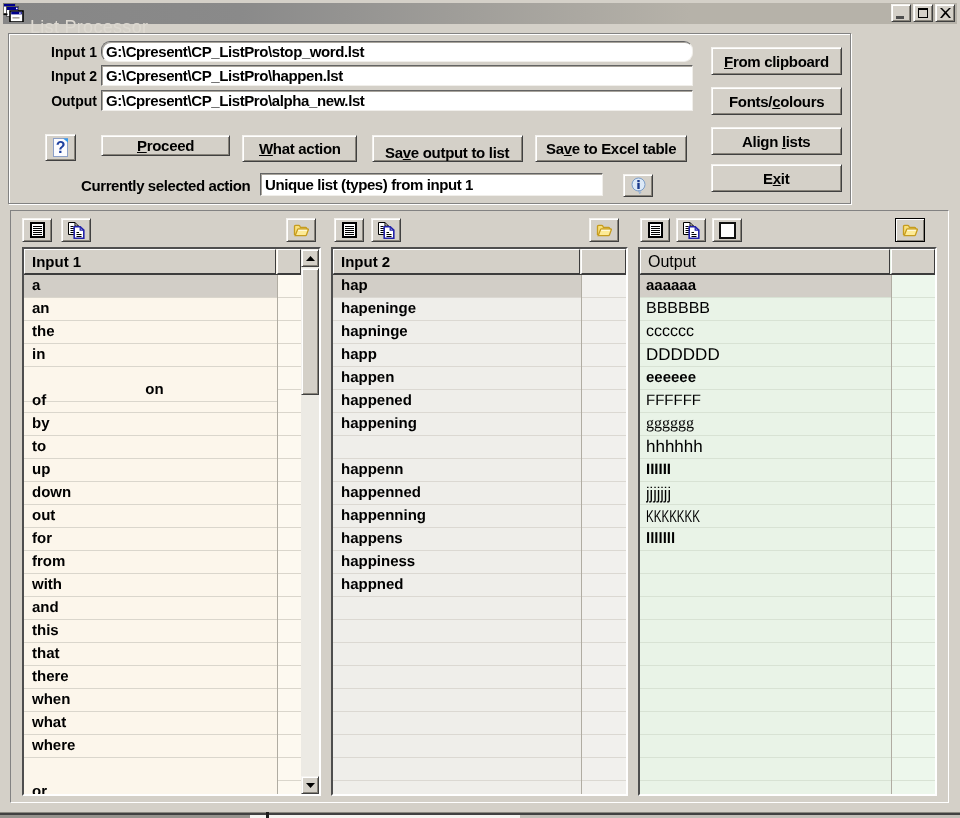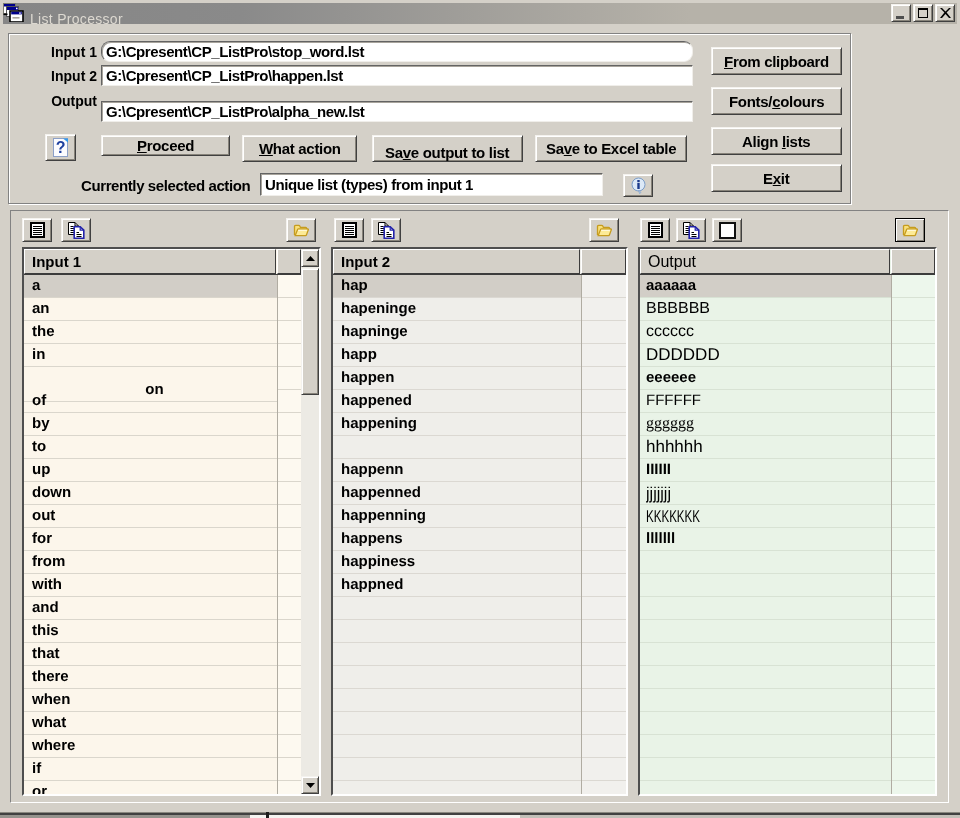--- a/index.html
+++ b/index.html
@@ -57,42 +57,42 @@
   <rect x="3.5" y="4.5" width="12" height="10" fill="#fff" stroke="#555"></rect>
   <rect x="4" y="5" width="11" height="3" fill="#00008b"></rect>
   <rect x="13" y="5.7" width="1.5" height="1.5" fill="#fff"></rect>
   <rect x="7" y="9" width="13" height="11" fill="#fff" stroke="#000" stroke-width="1.6"></rect>
   <rect x="8.2" y="9.8" width="10.6" height="2.6" fill="#00008b"></rect>
   <rect x="16.2" y="10.4" width="1.5" height="1.4" fill="#fff"></rect>
   <rect x="9.5" y="15" width="7" height="1.6" fill="#a8a49c"></rect>
   <rect x="0.5" y="11.5" width="4" height="1.6" fill="#000"></rect>
 </svg>
 </div>
-<div class="abs" style="left:30px;top:11px;font-size:14px;color:#ddd9d1;letter-spacing:0.3px;text-align:right;">List Processor</div>
+<div class="abs" style="left:30px;top:17px;font-size:18px;color:#ddd9d1;letter-spacing:0.3px;text-align:right;">List Processor</div>
 
 <div class="btn" style="left:891px;top:4px;width:20px;height:18px;">
   <div class="abs" style="left:4px;top:11px;width:8px;height:3px;background:#4f4f4f;"></div>
 </div>
 <div class="btn" style="left:913px;top:4px;width:20px;height:18px;">
   <div class="abs" style="left:4px;top:3px;width:10px;height:10px;border:1px solid #000;border-top-width:2px;"></div>
 </div>
 <div class="btn" style="left:935px;top:4px;width:20px;height:18px;">
   <svg width="11" height="10" viewBox="0 0 11 10">
    <path d="M0 0 L2 0 L5.5 3.4 L9 0 L11 0 L6.6 4.5 L11 10 L9 10 L5.5 6 L2 10 L0 10 L4.4 4.5 Z" fill="#000"></path>
   </svg>
 </div>
 
 <div class="groove" style="left:8px;top:33px;width:843px;height:171px;"></div>
 
 <div class="abs b" style="left:0px;top:44px;width:97px;text-align:right;font-size:14px;">Input 1</div>
 <div class="abs b" style="left:0px;top:68px;width:97px;text-align:right;font-size:14px;">Input 2</div>
 <div class="abs b" style="left:0px;top:93px;width:97px;text-align:right;font-size:14px;">Output</div>
 <div class="fld" style="left:101px;top:41px;width:592px;height:21px;border-radius:9px;">G:\Cpresent\CP_ListPro\stop_word.lst</div>
 <div class="fld" style="left:101px;top:65px;width:592px;height:21px;">G:\Cpresent\CP_ListPro\happen.lst</div>
-<div class="fld" style="left:101px;top:101px;width:592px;height:21px;">G:\Cpresent\CP_ListPro\alpha_new.lst</div>
+<div class="fld" style="left:101px;top:90px;width:592px;height:21px;">G:\Cpresent\CP_ListPro\alpha_new.lst</div>
 
 <div class="btn" style="left:45px;top:134px;width:31px;height:27px;">
   <svg width="16" height="19" viewBox="0 0 16 19">
     <rect x="0.5" y="0.5" width="14" height="18" fill="#fcfcff" stroke="#8ca0c8"></rect>
     <path d="M10 0.5 L15 0.5 L15 4.5 Z" fill="#3399ee"></path>
     <text x="7.4" y="15" font-family="Liberation Sans" font-size="16" font-weight="bold" fill="#1d3f9e" text-anchor="middle">?</text>
   </svg>
 </div>
 
 <div class="btn" style="left:101px;top:135px;width:129px;height:21px;">
@@ -291,21 +291,20 @@
         <div class="row" style="top: 276px; border-bottom: 1px solid rgb(218, 214, 204);">from</div>
         <div class="row" style="top: 253px; border-bottom: 1px solid rgb(218, 214, 204);">for</div>
         <div class="row" style="top: 299px; border-bottom: 1px solid rgb(218, 214, 204);">with</div>
         <div class="row" style="top: 322px; border-bottom: 1px solid rgb(218, 214, 204);">and</div>
         <div class="row" style="top: 345px; border-bottom: 1px solid rgb(218, 214, 204);">this</div>
         <div class="row" style="top: 368px; border-bottom: 1px solid rgb(218, 214, 204);">that</div>
         <div class="row" style="top: 391px; border-bottom: 1px solid rgb(218, 214, 204);">there</div>
         <div class="row" style="top: 414px; border-bottom: 1px solid rgb(218, 214, 204);">when</div>
         <div class="row" style="top: 437px; border-bottom: 1px solid rgb(218, 214, 204);">what</div>
         <div class="row" style="top: 460px; border-bottom: 1px solid rgb(218, 214, 204);">where</div>
-        <div class="row" style="top: 483px; border-bottom: 1px solid rgb(218, 214, 204);">if</div>
         <div class="row" style="top: 506px; border-bottom: 1px solid rgb(218, 214, 204);">or</div>
       </div>
   </div>
 </div>
 
 <div class="listbox" style="left:331px;top:247px;width:297px;height:549px;background:#efeeea;">
   <div class="abs" style="left:0;top:0;right:0;bottom:0;overflow:hidden;" id="p2">
     <div class="hdrcell" style="left:0px;top:0px;width:247px;height:25px;">Input 2</div>
     <div class="hdrcell" style="left:248px;top:0px;width:45px;height:25px;"></div>
     <div class="abs" style="left:0;top:25px;width:293px;height:1px;background:#3c3c3c;"></div>

